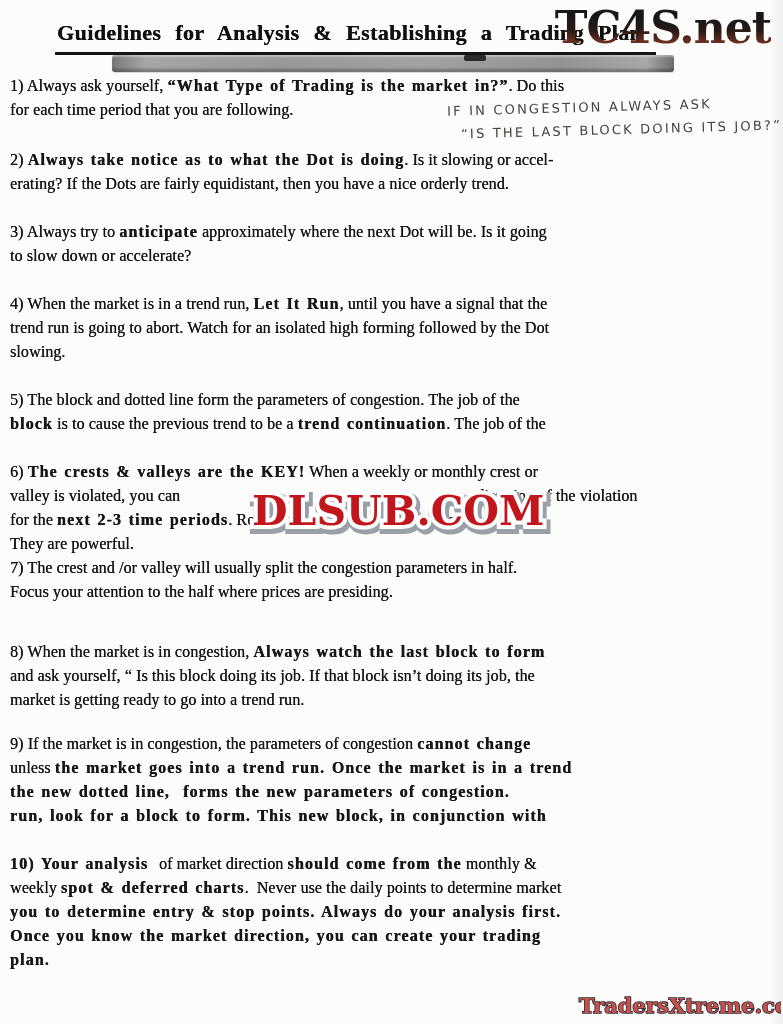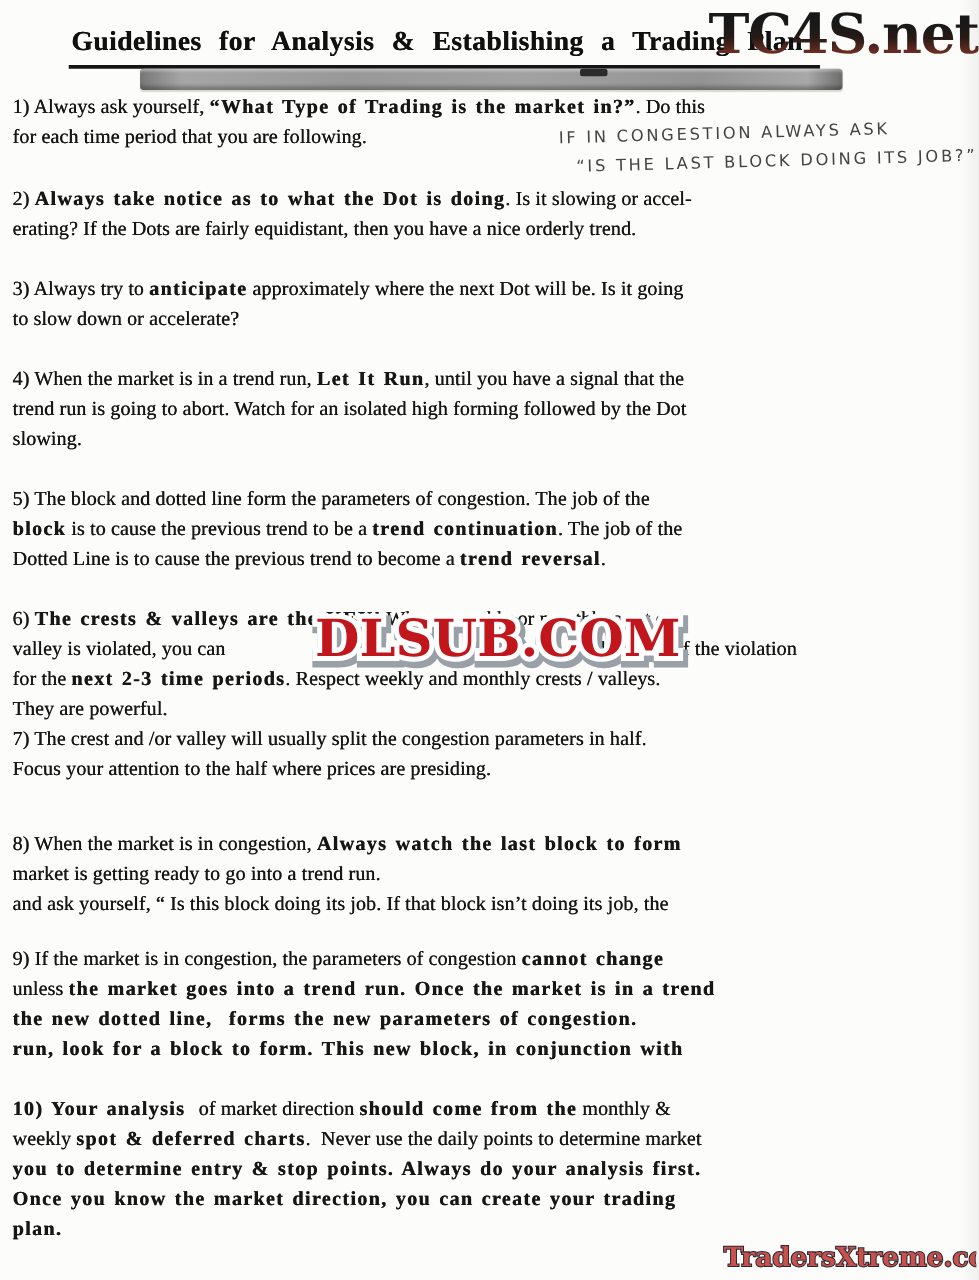--- a/index.html
+++ b/index.html
@@ -24,21 +24,21 @@
     position:absolute; left:112px; top:55px; width:562px; height:17px;
     border-radius:3px;
     background:linear-gradient(90deg,#777 0%,#a6a6a6 6%,#989898 30%,#a2a2a2 55%,#939393 80%,#a8a8a8 95%,#6d6d6d 100%);
     box-shadow: inset 0 2px 2px rgba(255,255,255,0.35), inset 0 -3px 3px rgba(0,0,0,0.28), 0 1px 1px rgba(0,0,0,0.15);
   }
   .marker-dash {
     position:absolute; left:464px; top:55px; width:22px; height:6px;
     background:#2b2b2b; border-radius:2px;
   }
   .wm-tc4s {
-    position:absolute; right:0px; top:2px; z-index:5;
+    position:absolute; right:12px; top:2px; z-index:5;
     font-family:"DejaVu Serif", serif; font-weight:700; font-size:44px; letter-spacing:-1px;
     background:linear-gradient(180deg,#181818 30%,#251a16 55%,#6e2f22 80%,#a04a33 100%);
     -webkit-background-clip:text; background-clip:text; color:transparent;
   }
   .content { position:absolute; left:10px; top:74px; width:765px; }
   .para { margin:0 0 24px 0; }
   .para:nth-child(1){ margin-bottom:26px; }
   .para:nth-child(6){ margin-bottom:0; }
   .para:nth-child(7){ margin-bottom:28px; }
   .para:nth-child(8){ margin-bottom:20px;margin-top:36px; }
@@ -85,36 +85,35 @@
         <div class="line"><span class="r">to slow down or accelerate?</span></div>
       </div>
       <div class="para">
         <div class="line"><span class="r">4) When the market is in a trend run, </span><span class="b">Let It Run</span><span class="r">, until you have a signal that the</span></div>
         <div class="line"><span class="r">trend run is going to abort. Watch for an isolated high forming followed by the Dot</span></div>
         <div class="line"><span class="r">slowing.</span></div>
       </div>
       <div class="para">
         <div class="line"><span class="r">5) The block and dotted line form the parameters of congestion. The job of the</span></div>
         <div class="line"><span class="b">block</span><span class="r"> is to cause the previous trend to be a </span><span class="b">trend continuation</span><span class="r">. The job of the</span></div>
-        <div class="line"><span class="r">Dotted Line is to cause the previous trend to become a </span><span class="b">trend reversal</span><span class="r">.</span></div>
       </div>
       <div class="para">
         <div class="line"><span class="r">6) </span><span class="b">The crests &amp; valleys are the KEY!</span><span class="r"> When a weekly or monthly crest or</span></div>
         <div class="line"><span class="r">valley is violated, you can</span><span class="gap" style="width: 296px;"></span><span class="r">direction of the violation</span></div>
         <div class="line"><span class="r">for the </span><span class="b">next 2-3 time periods</span><span class="r">. Respect weekly and monthly crests / valleys.</span></div>
         <div class="line"><span class="r">They are powerful.</span></div>
       </div>
       <div class="para">
         <div class="line"><span class="r">7) The crest and /or valley will usually split the congestion parameters in half.</span></div>
         <div class="line"><span class="r">Focus your attention to the half where prices are presiding.</span></div>
       </div>
       <div class="para">
         <div class="line"><span class="r">8) When the market is in congestion, </span><span class="b">Always watch the last block to form</span></div>
+        <div class="line"><span class="r">and ask yourself, “ Is this block doing its job. If that block isn’t doing its job, the</span></div>
         <div class="line"><span class="r">market is getting ready to go into a trend run.</span></div>
-        <div class="line"><span class="r">and ask yourself, “ Is this block doing its job. If that block isn’t doing its job, the</span></div>
       </div>
       <div class="para">
         <div class="line"><span class="r">9) If the market is in congestion, the parameters of congestion </span><span class="b">cannot change</span></div>
         <div class="line"><span class="r">unless </span><span class="b">the market goes into a trend run. Once the market is in a trend</span></div>
         <div class="line"><span class="b">the new dotted line,  forms the new parameters of congestion.</span></div>
         <div class="line"><span class="b">run, look for a block to form. This new block, in conjunction with</span></div>
       </div>
       <div class="para">
         <div class="line"><span class="b">10) Your analysis </span><span class="r"> of market direction </span><span class="b">should come from the</span><span class="r"> monthly &amp;</span></div>
         <div class="line"><span class="r">weekly </span><span class="b">spot &amp; deferred charts</span><span class="r">.  Never use the daily points to determine market</span></div>

